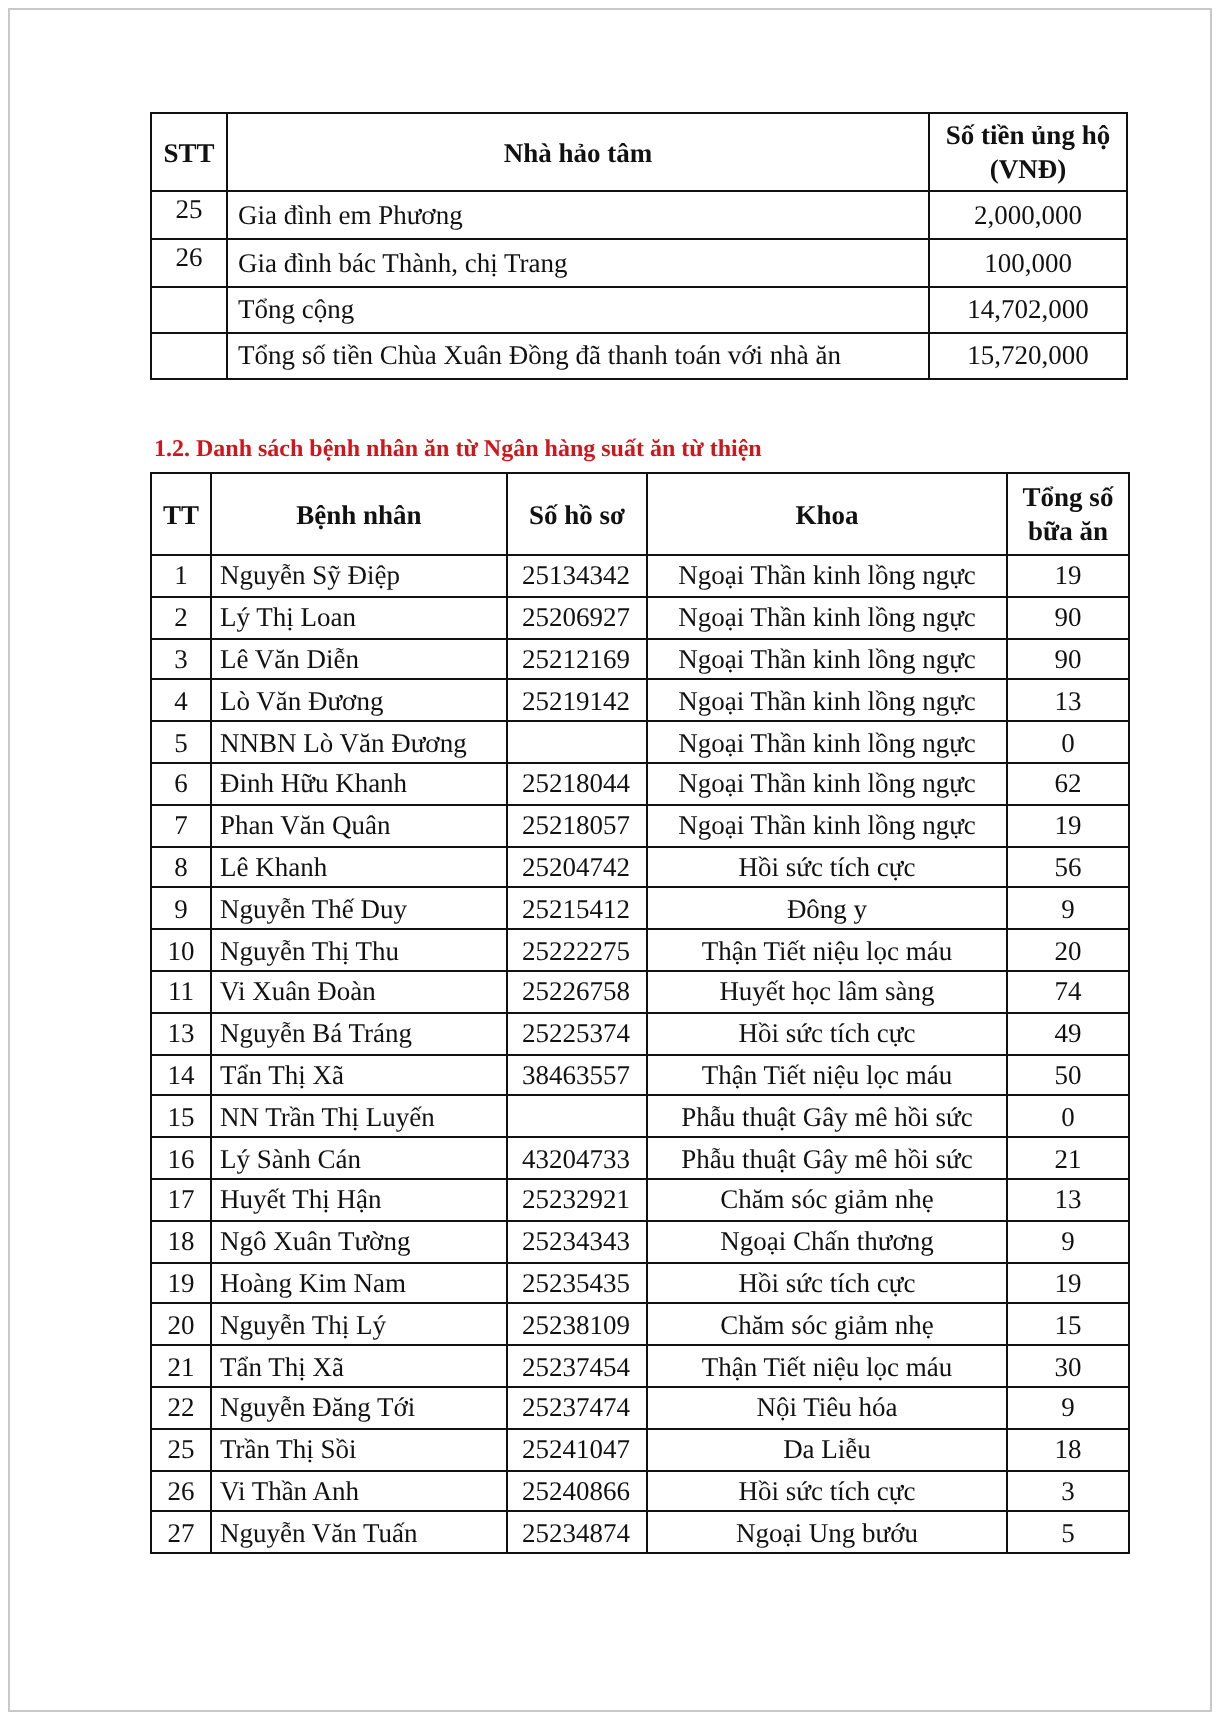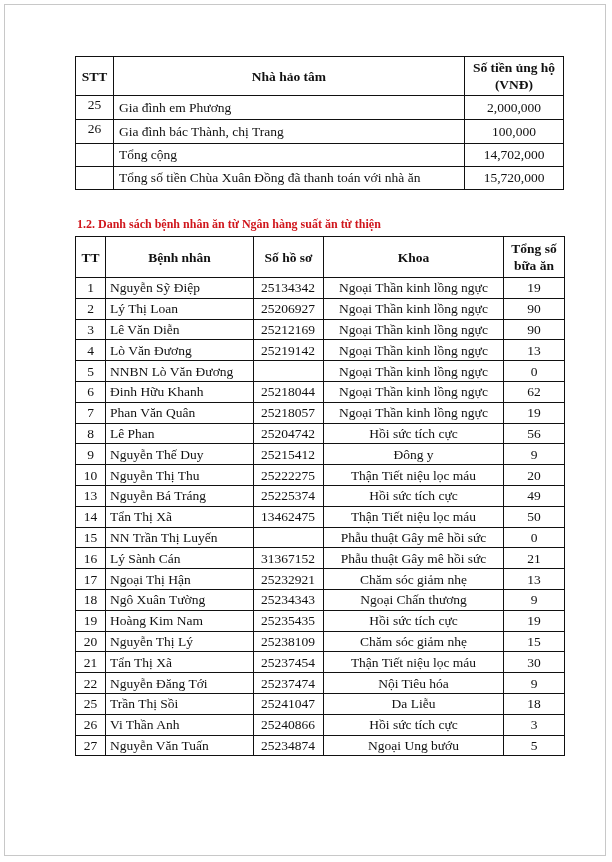--- a/index.html
+++ b/index.html
@@ -156,70 +156,77 @@
         </tr>
         <tr>
           <td class="tt">7</td>
           <td class="name">Phan Văn Quân</td>
           <td class="rec">25218057</td>
           <td class="dept">Ngoại Thần kinh lồng ngực</td>
           <td class="meals">19</td>
         </tr>
         <tr>
           <td class="tt">8</td>
-          <td class="name">Lê Phan</td>
+          <td class="name">Lê Khanh</td>
           <td class="rec">25204742</td>
           <td class="dept">Hồi sức tích cực</td>
           <td class="meals">56</td>
         </tr>
         <tr>
           <td class="tt">9</td>
           <td class="name">Nguyễn Thế Duy</td>
           <td class="rec">25215412</td>
           <td class="dept">Đông y</td>
           <td class="meals">9</td>
         </tr>
         <tr>
           <td class="tt">10</td>
           <td class="name">Nguyễn Thị Thu</td>
           <td class="rec">25222275</td>
           <td class="dept">Thận Tiết niệu lọc máu</td>
           <td class="meals">20</td>
         </tr>
         <tr>
+          <td class="tt">11</td>
+          <td class="name">Vi Xuân Đoàn</td>
+          <td class="rec">25226758</td>
+          <td class="dept">Huyết học lâm sàng</td>
+          <td class="meals">74</td>
+        </tr>
+        <tr>
           <td class="tt">13</td>
           <td class="name">Nguyễn Bá Tráng</td>
           <td class="rec">25225374</td>
           <td class="dept">Hồi sức tích cực</td>
           <td class="meals">49</td>
         </tr>
         <tr>
           <td class="tt">14</td>
           <td class="name">Tẩn Thị Xã</td>
-          <td class="rec">13462475</td>
+          <td class="rec">38463557</td>
           <td class="dept">Thận Tiết niệu lọc máu</td>
           <td class="meals">50</td>
         </tr>
         <tr>
           <td class="tt">15</td>
           <td class="name">NN Trần Thị Luyến</td>
           <td class="rec"></td>
           <td class="dept">Phẫu thuật Gây mê hồi sức</td>
           <td class="meals">0</td>
         </tr>
         <tr>
           <td class="tt">16</td>
           <td class="name">Lý Sành Cán</td>
-          <td class="rec">31367152</td>
+          <td class="rec">43204733</td>
           <td class="dept">Phẫu thuật Gây mê hồi sức</td>
           <td class="meals">21</td>
         </tr>
         <tr>
           <td class="tt">17</td>
-          <td class="name">Ngoại Thị Hận</td>
+          <td class="name">Huyết Thị Hận</td>
           <td class="rec">25232921</td>
           <td class="dept">Chăm sóc giảm nhẹ</td>
           <td class="meals">13</td>
         </tr>
         <tr>
           <td class="tt">18</td>
           <td class="name">Ngô Xuân Tường</td>
           <td class="rec">25234343</td>
           <td class="dept">Ngoại Chấn thương</td>
           <td class="meals">9</td>

